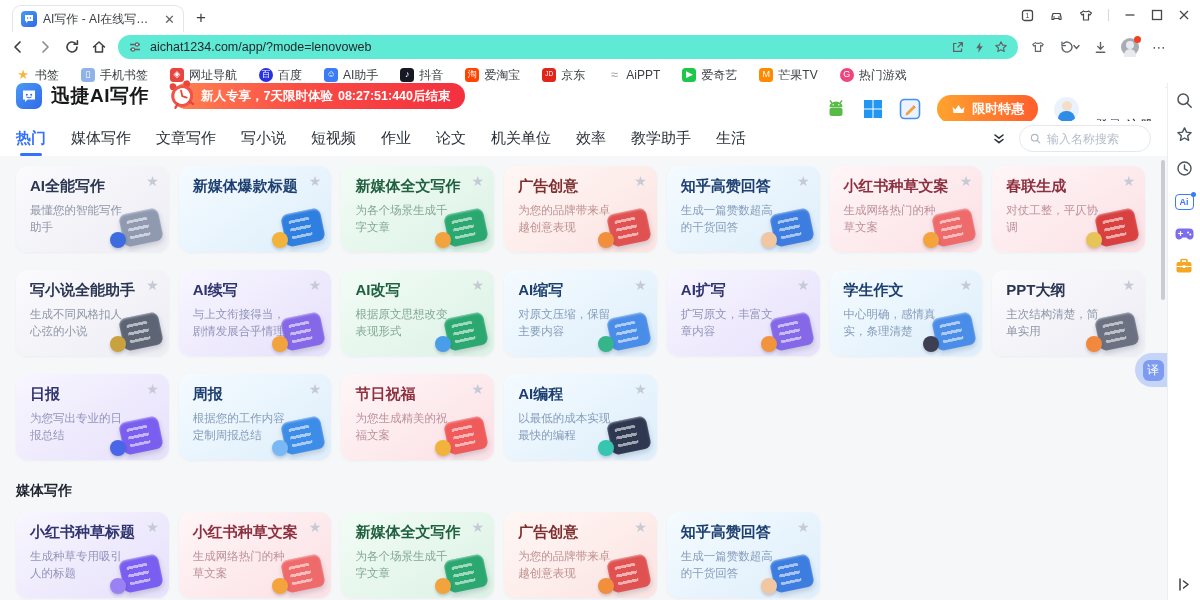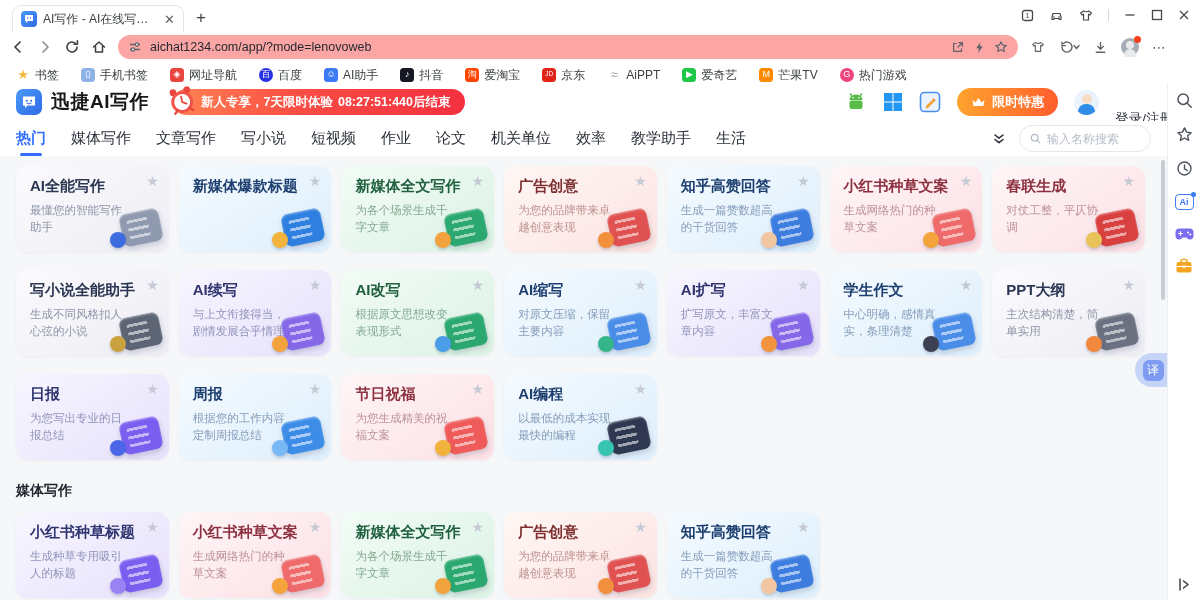--- a/index.html
+++ b/index.html
@@ -13,39 +13,39 @@
          border-radius:9px 9px 0 0; display:flex; align-items:center; gap:6px; padding:0 8px; }
   .favicon { width:16px; height:16px; border-radius:4px; background:linear-gradient(135deg,#4a9af5,#2f6ae8);
              display:flex; align-items:center; justify-content:center; flex:none; }
   .tab-title { font-size:12px; color:#3c4043; white-space:nowrap; overflow:hidden; text-overflow:ellipsis; flex:1; }
   .tab-close { color:#5f6368; font-size:13px; line-height:1; }
   .newtab { margin:0 0 6px 12px; color:#3c4043; font-size:17px; line-height:1; }
   .winbtns { position:absolute; right:10px; top:0; height:30px; display:flex; align-items:center; gap:15px; }
   .winbtns .sep { width:1px; height:12px; background:#d5d8dc; }
 
   .addrrow { height:30px; display:flex; align-items:center; padding:0 10px; gap:11px; background:#fff; }
-  .urlbar { flex:1; max-width:900px; height:24px; background:#fca5a5; border-radius:13px;
+  .urlbar { flex:1; max-width:900px; height:24px; background:#5eead4; border-radius:13px;
             display:flex; align-items:center; padding:0 10px; gap:8px; }
   .url-text { font-size:12.5px; color:#24292f; flex:1; }
   .addr-right { display:flex; align-items:center; gap:13px; margin-left:2px; }
   .mini-avatar { width:18px; height:18px; border-radius:50%; background:#a7adb6; position:relative; overflow:visible; }
   .mini-avatar::before { content:""; position:absolute; left:5px; top:3px; width:8px; height:8px; border-radius:50%; background:#e8eaee; }
   .mini-avatar::after { content:""; position:absolute; left:3px; top:11px; width:12px; height:8px; border-radius:6px 6px 0 0; background:#e8eaee; }
   .mini-avatar .dot { position:absolute; right:-2px; top:-2px; width:7px; height:7px; border-radius:50%; background:#f4401f; }
   .ellipsis { font-size:14px; color:#5f6368; letter-spacing:1px; }
 
   .bookmarksbar { height:26px; display:flex; align-items:center; gap:22px; padding:0 16px;
                   background:#fff; border-bottom:1px solid #eef0f3; }
   .bm { display:flex; align-items:center; gap:5px; font-size:12px; color:#3c4043; white-space:nowrap; }
   .bm-ic { width:14px; height:14px; border-radius:3.5px; display:flex; align-items:center;
            justify-content:center; font-size:9px; line-height:1; flex:none; }
   .bm-label { line-height:1; }
 
   
-  .appheader { position:absolute; top:83px; left:0; right:15px; height:38px; display:flex; align-items:center;
+  .appheader { position:absolute; top:83px; left:0; right:35px; height:38px; display:flex; align-items:flex-start;
                padding:0 12px 0 16px; background:#fff; }
   .logo { width:26px; height:26px; border-radius:7px; background:linear-gradient(135deg,#4a9af5,#2f6ae8);
           margin-right:9px; display:flex; align-items:center; justify-content:center; flex:none; }
   .brand { font-size:19px; font-weight:700; color:#17181a; letter-spacing:.5px; }
   .banner { margin-left:24px; height:26px; border-radius:13px;
             background:linear-gradient(95deg,#ff8352 0%,#fa4b44 45%,#f3303f 100%);
             display:flex; align-items:center; gap:5px; color:#fff; font-size:12.5px; font-weight:700;
             padding:0 14px 0 28px; position:relative; }
   .banner .clock { position:absolute; left:-6px; top:-4px; transform:rotate(-12deg); }
   .header-right { margin-left:auto; display:flex; align-items:center; gap:16px; }

